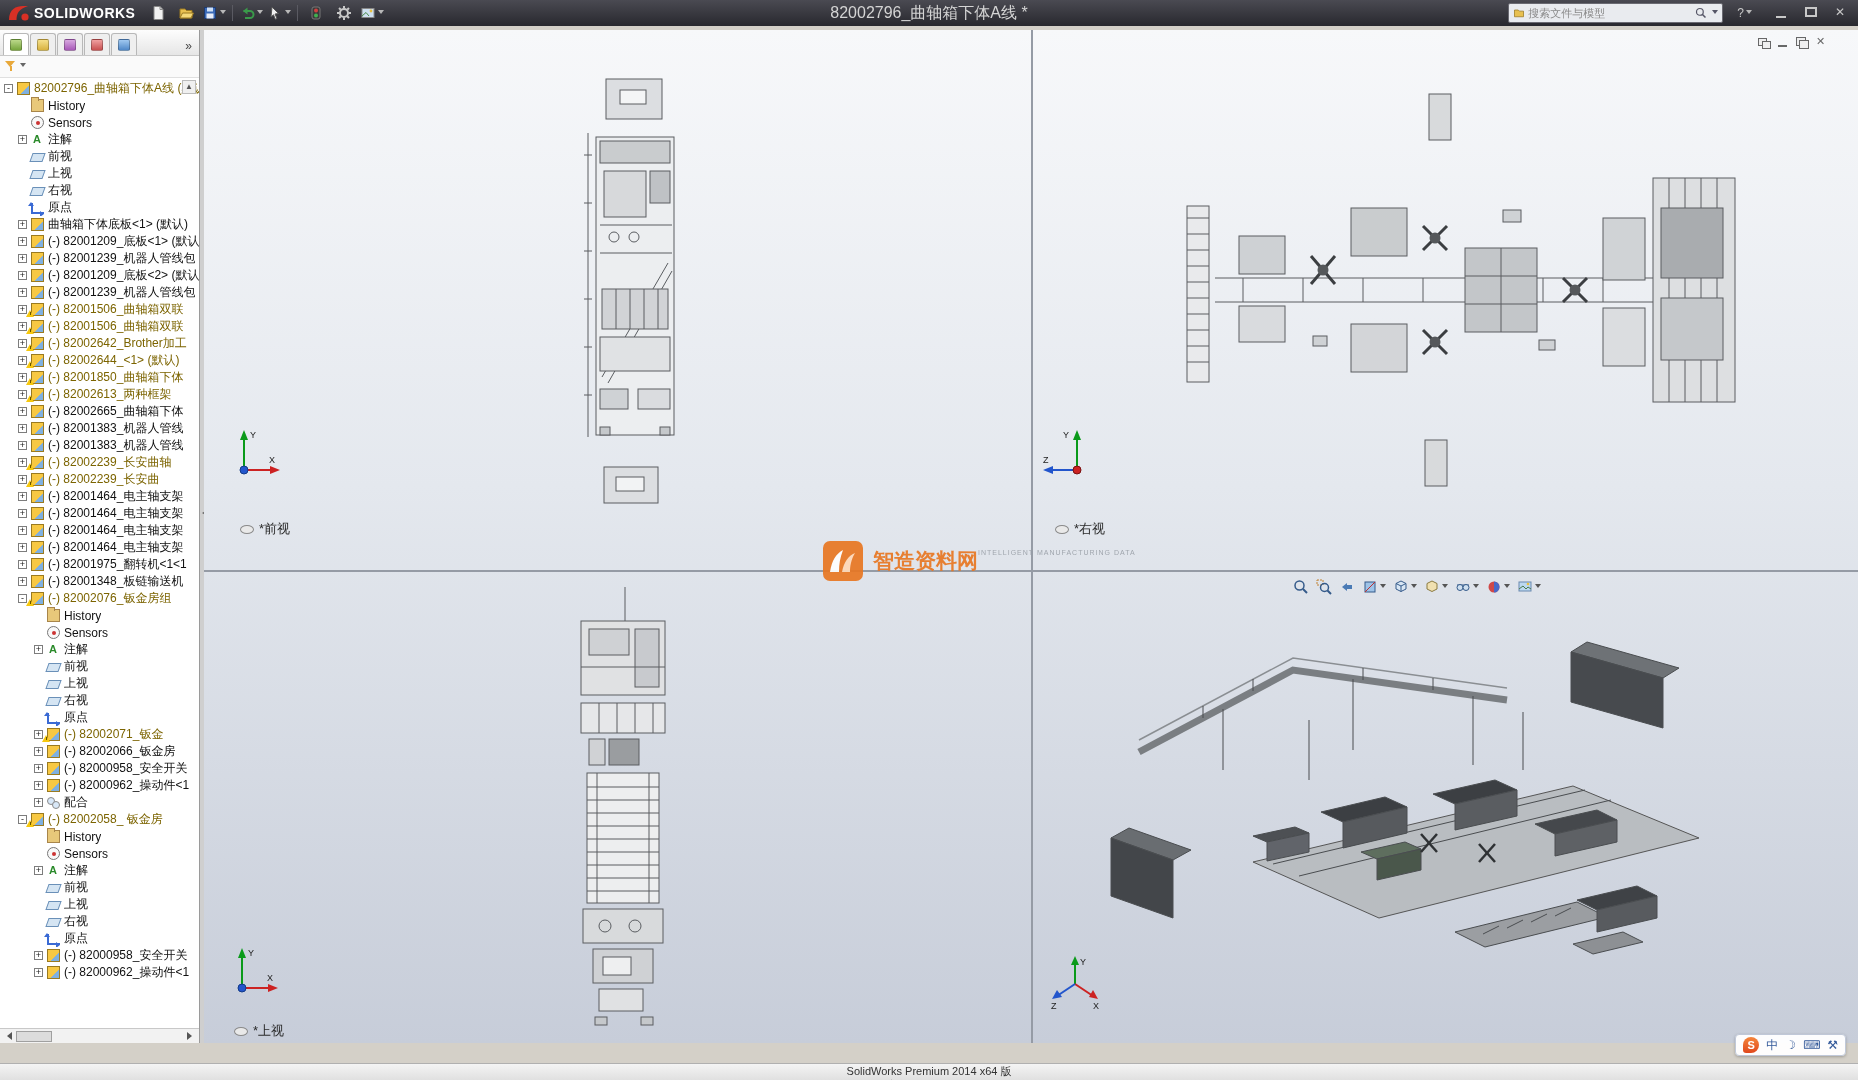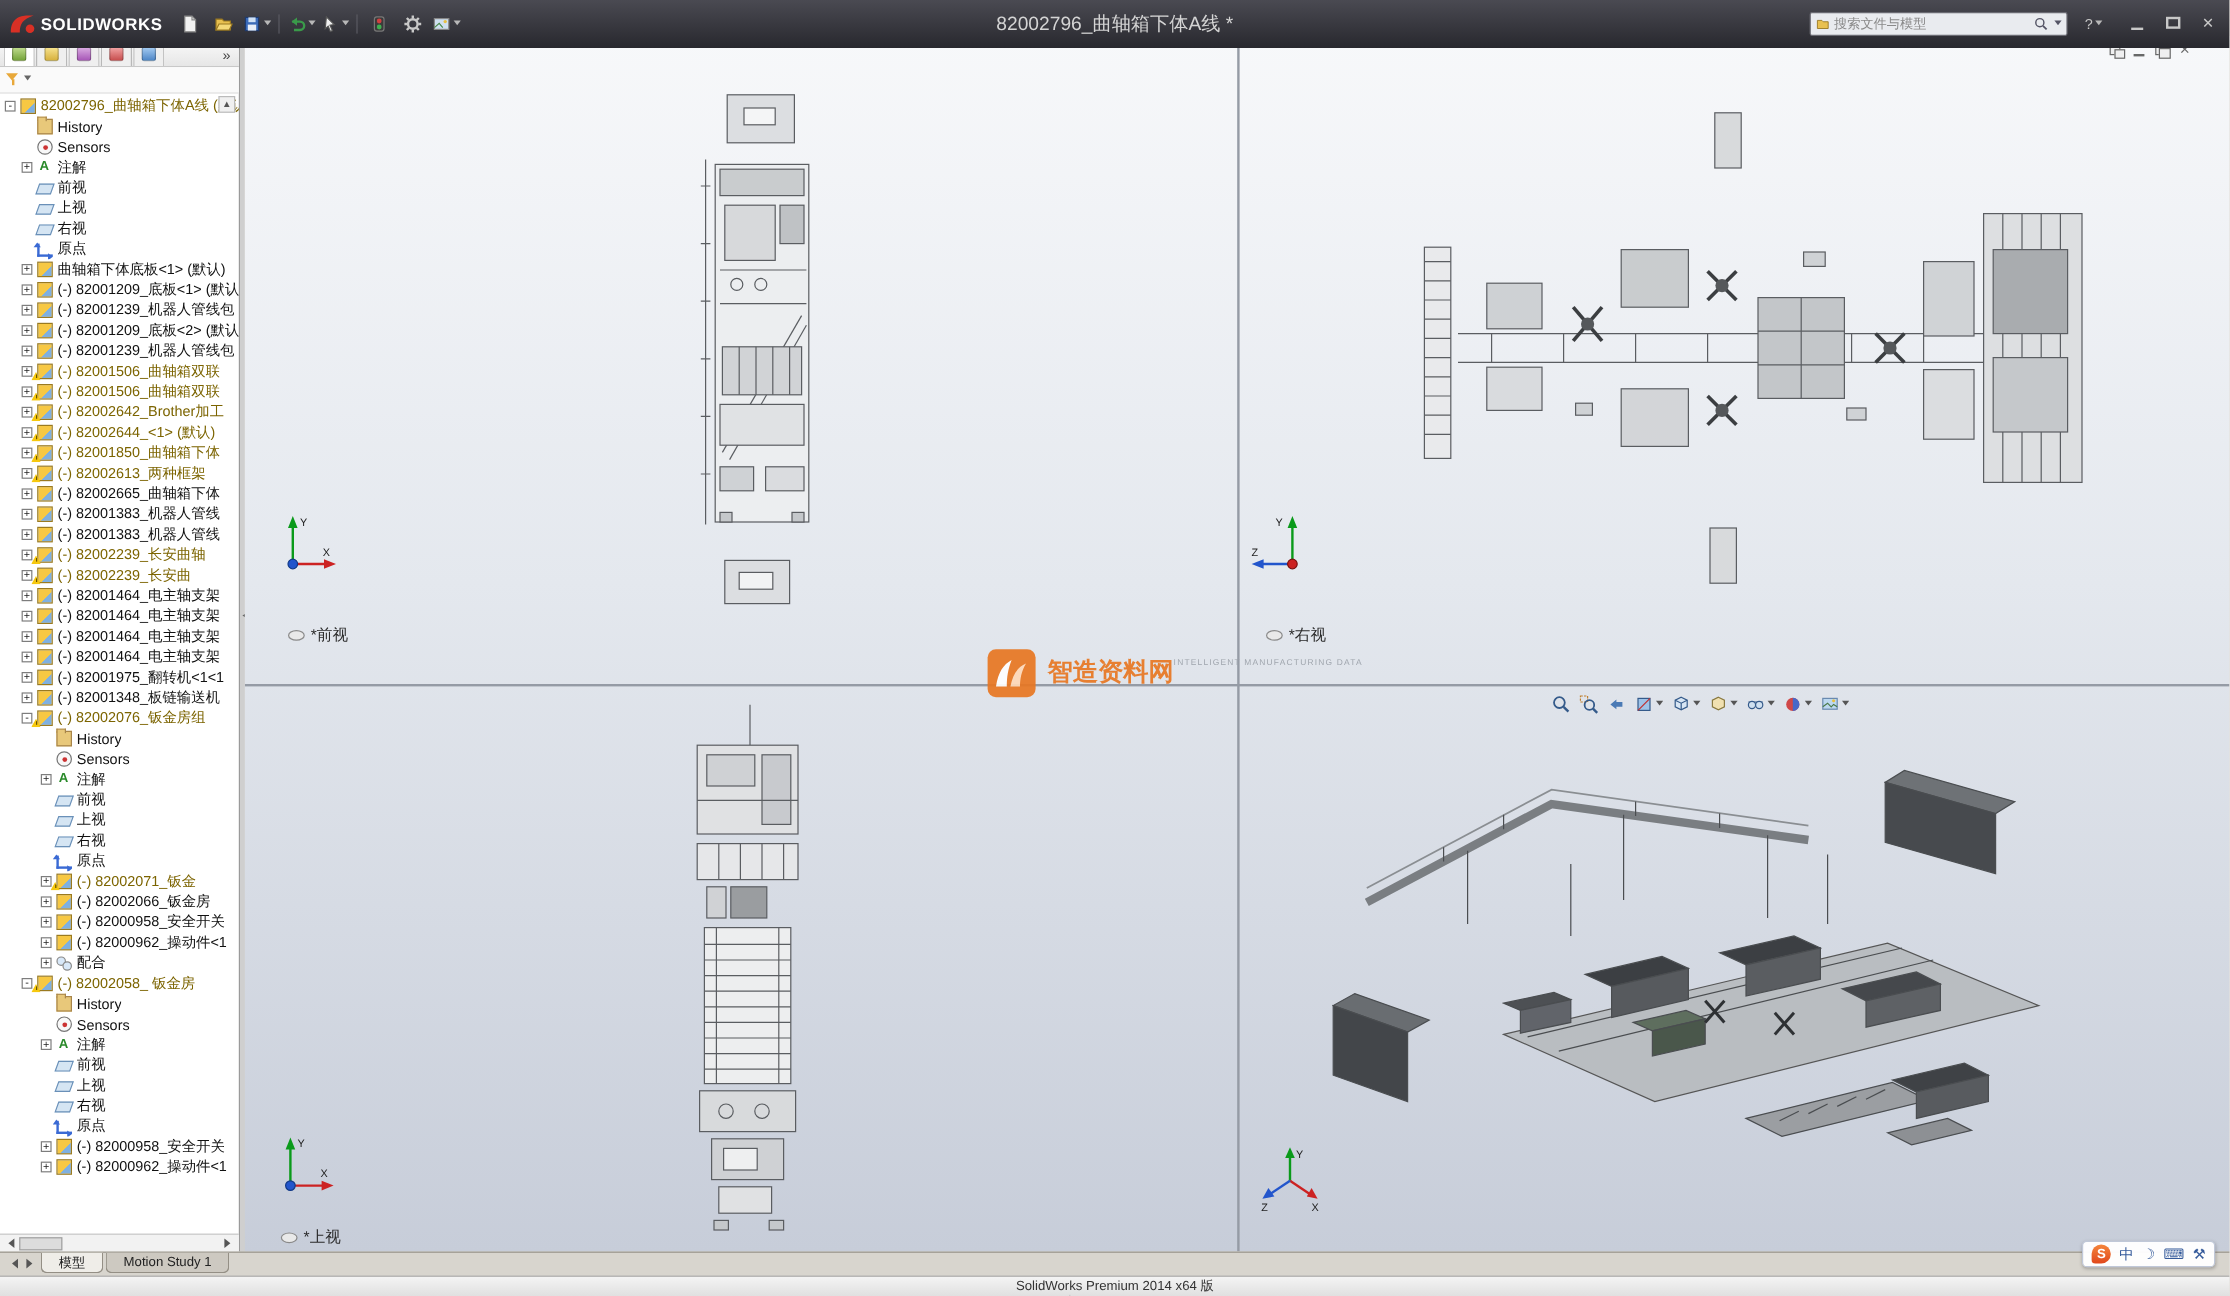--- a/index.html
+++ b/index.html
@@ -1,21 +1,21 @@
 <!DOCTYPE html>
 <html><head>
 <meta charset="utf-8">
 <style>
   *{margin:0;padding:0;box-sizing:border-box;}
   html,body{width:1858px;height:1080px;overflow:hidden;font-family:"Liberation Sans","DejaVu Sans",sans-serif;font-size:12px;}
   button{border:0;background:none;font-family:inherit;cursor:default;}
   .app{position:relative;width:1858px;height:1080px;background:#d4d0c8;}
 
   
-  .titlebar{position:absolute;left:0;top:0;width:100%;height:40px;background:linear-gradient(#4a4a52,#28282e);display:flex;align-items:center;color:#d8d8d8;z-index:40;}
+  .titlebar{position:absolute;left:0;top:0;width:100%;height:26px;background:linear-gradient(#4a4a52,#28282e);display:flex;align-items:center;color:#d8d8d8;z-index:40;}
   .logo{display:flex;align-items:center;gap:4px;padding:0 10px 0 6px;}
   .logo-text{color:#fff;font-weight:bold;font-size:14px;letter-spacing:.5px;}
   .tb-tools{display:flex;align-items:center;gap:2px;}
   .tbtn{width:26px;height:24px;display:flex;align-items:center;justify-content:center;border-radius:3px;}
   .tb-sep{width:1px;height:16px;background:#5a5a62;margin:0 3px;}
   .dd{display:inline-block;width:0;height:0;border:3px solid transparent;border-top:4px solid #666;margin-left:2px;vertical-align:middle;}
   .titlebar .dd{border-top-color:#b8b8b8;}
   .tb-title{position:absolute;left:50%;transform:translateX(-50%);font-size:16px;color:#d4d4d4;white-space:nowrap;}
   .tb-right{margin-left:auto;display:flex;align-items:center;gap:14px;padding-right:2px;}
   .search{width:215px;height:20px;background:#e9ebef;border:1px solid #6a6a72;border-radius:2px;display:flex;align-items:center;padding:0 4px;gap:3px;}
@@ -899,34 +899,20 @@
       <div class="docwin">
         <button class="dw dw-cascade"></button>
         <button class="dw dw-min"></button>
         <button class="dw dw-restore"></button>
         <button class="dw dw-close"></button>
       </div>
     </div>
 
   </div>
 
-  <div class="tabsrow">
-    <span class="tabnav">
-        <i class="tri tri-l"></i>
-      </span>
-    <span class="tabnav">
-        <i class="tri tri-r"></i>
-      </span>
-    <div class="dtab active">
-        <span>模型</span>
-      </div>
-    <div class="dtab">
-        <span>Motion Study 1</span>
-      </div>
-  </div>
 
   <div class="statusbar">
     <span class="sb-left">SolidWorks Premium 2014 x64 版</span>
     <span class="sb-item">智造资料网</span>
     <span class="sb-item">大型装配体模式</span>
     <span class="sb-item">在编辑 装配体</span>
     <span class="sb-item">
         <span>自定义</span>
         <span class="dd"></span>
       </span>

